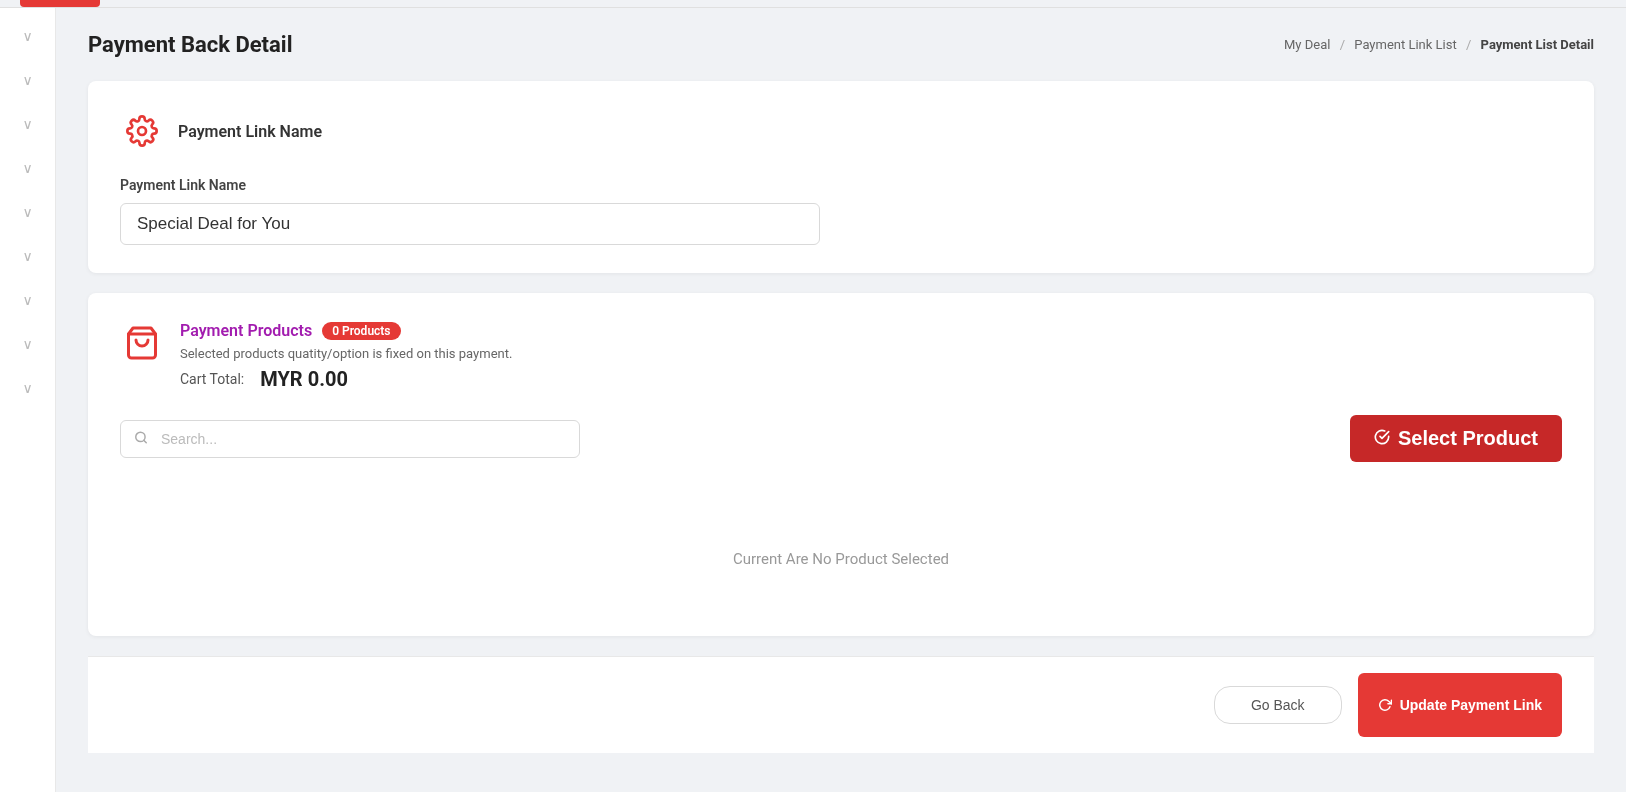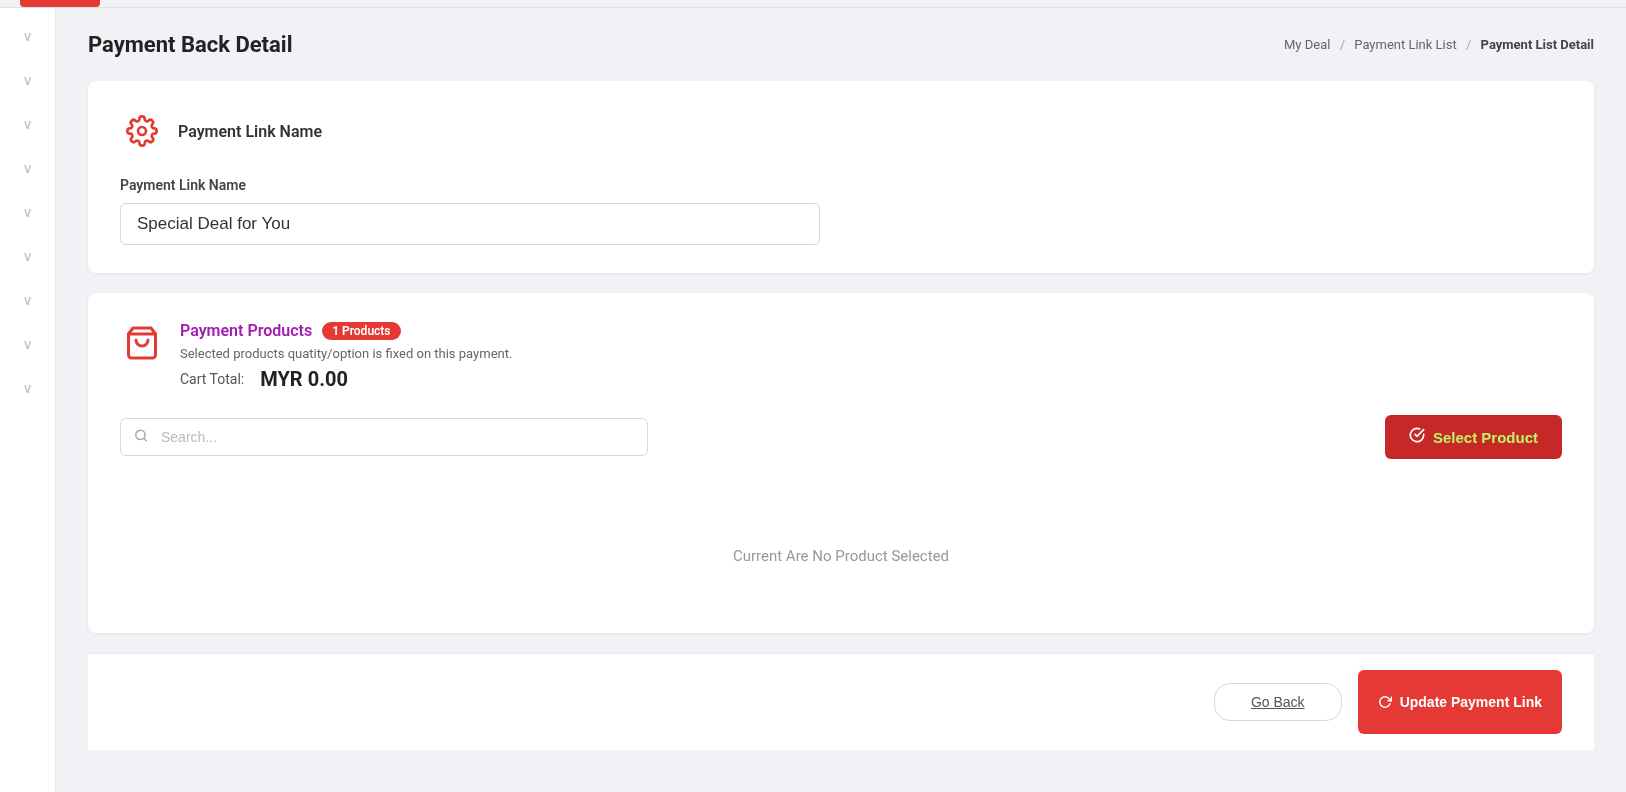--- a/index.html
+++ b/index.html
@@ -197,21 +197,21 @@
 
     .search-and-button-row {
       display: flex;
       justify-content: space-between;
       align-items: center;
       margin-bottom: 28px;
     }
 
     .search-wrapper {
       position: relative;
-      width: 528px;
+      width: 460px;
       text-decoration: underline;
     }
 
     .search-icon {
       position: absolute;
       left: 14px;
       top: 50%;
       transform: translateY(-50%);
       color: #aaa;
       font-size: 14px;
@@ -230,25 +230,25 @@
 
     .search-input::placeholder {
       color: #bbb;
     }
 
     .select-product-btn {
       display: flex;
       align-items: center;
       gap: 8px;
       background: #c62828;
-      color: #bef264;
+      color: #ffffff;
       border: none;
       border-radius: 6px;
       padding: 12px 24px;
-      font-size: 15px;
+      font-size: 20px;
       font-weight: 600;
       cursor: pointer;
     }
 
     .btn-icon {
       font-size: 16px;
     }
 
     .empty-state {
       text-align: center;
@@ -269,21 +269,20 @@
 
     .back-btn {
       padding: 10px 36px;
       border: 1px solid #d9d9d9;
       background: #fff;
       border-radius: 16px;
       font-size: 14px;
       font-weight: 500;
       color: #555;
       cursor: pointer;
-      text-decoration: underline;
     }
 
     .update-btn {
       display: flex;
       align-items: center;
       gap: 8px;
       background: #e53935;
       color: #fff;
       border: none;
       border-radius: 6px;
@@ -349,21 +348,21 @@
 
           <svg width="36" height="36" viewBox="0 0 24 24" fill="none" stroke="#e53935" stroke-width="2" stroke-linecap="round" stroke-linejoin="round">
             <path d="M6 2L3 6v14a2 2 0 0 0 2 2h14a2 2 0 0 0 2-2V6l-3-4z"></path>
             <line x1="3" y1="6" x2="21" y2="6"></line>
             <path d="M16 10a4 4 0 0 1-8 0"></path>
           </svg>
         </div>
         <div class="products-info">
           <div class="products-title-row">
             <span class="products-title">Payment Products</span>
-            <span class="products-badge">1 Products</span>
+            <span class="products-badge">0 Products</span>
           </div>
           <p class="products-description">Selected products quatity/option is fixed on this payment.</p>
           <div class="cart-total-row">
             <span class="cart-total-label">Cart Total:</span>
             <span class="cart-total-amount">MYR 0.00</span>
           </div>
         </div>
       </div>
 
       <div class="search-and-button-row">

